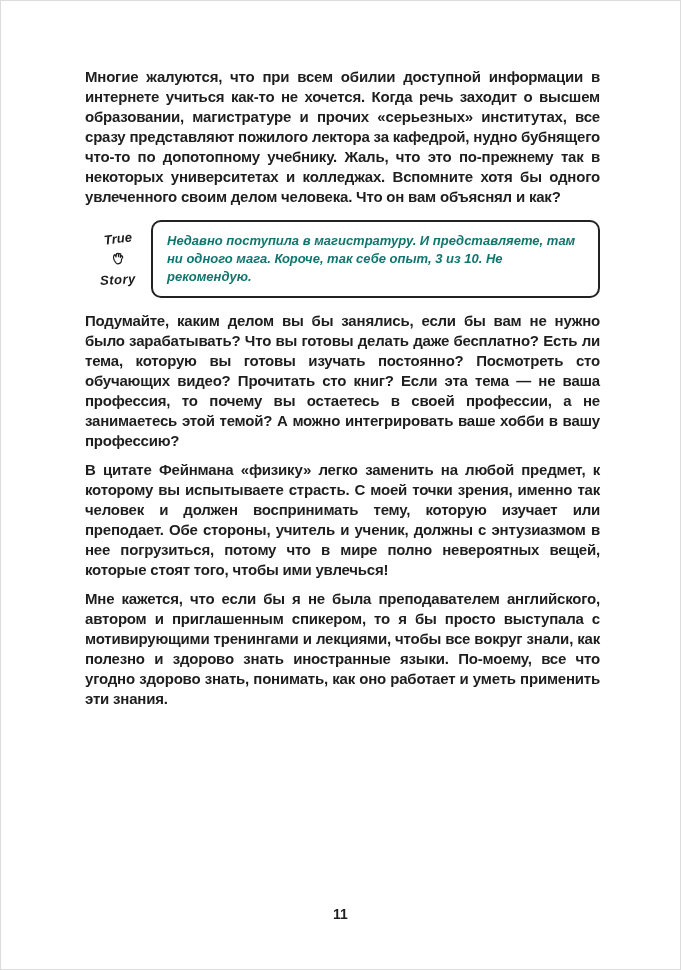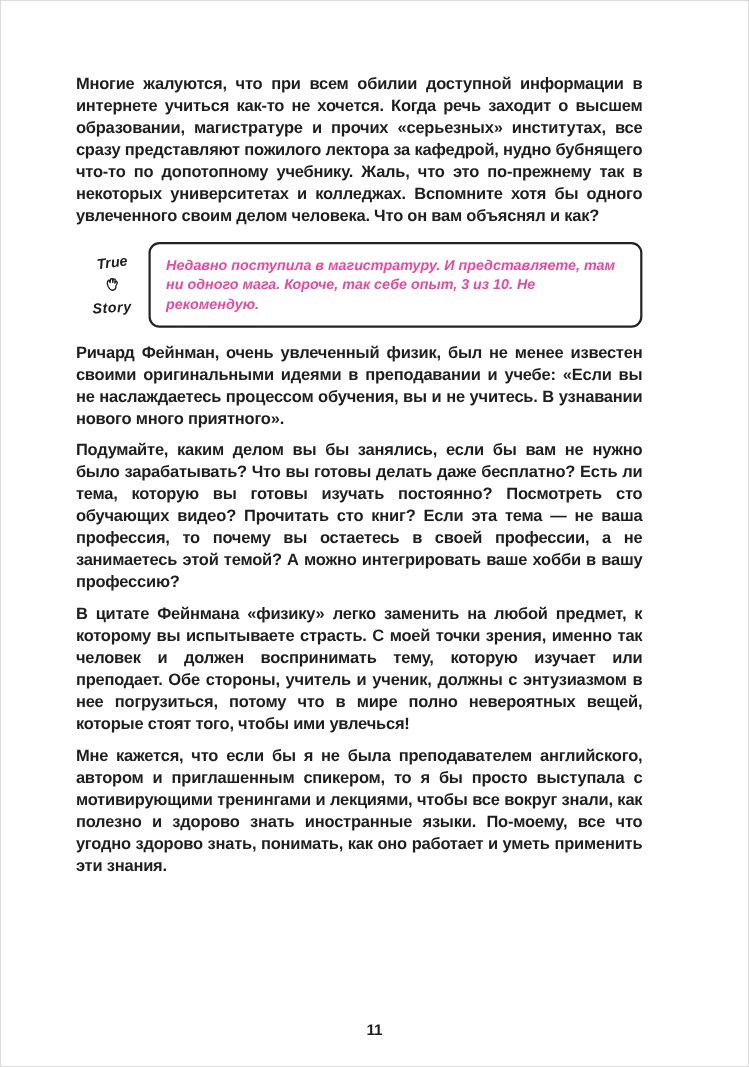--- a/index.html
+++ b/index.html
@@ -9,21 +9,21 @@
     margin:0 auto;
     background:#ffffff;
     border:1px solid #dcdcdc;
     box-sizing:border-box;
     font-family:"Liberation Sans", sans-serif;
     color:#1c1c1c;
     overflow:hidden;
   }
   .content {
     position:absolute;
-    left:68px; top:66px;
+    left:84px; top:66px;
     width:515px;
   }
   .para {
     margin:0 0 9px 0;
     font-size:15px;
     line-height:20px;
     font-weight:700;
     letter-spacing:-0.2px;
     text-align:justify;
     color:#1e1e1e;
@@ -50,27 +50,27 @@
   .hand { margin:2px 0; transform:rotate(-6deg); }
   .ts-box {
     flex:1;
     border:2px solid #222222;
     border-radius:10px;
     padding:10px 14px;
     font-size:13px;
     line-height:18px;
     font-weight:700;
     font-style:italic;
-    color:#ec4899;
+    color:#0f766e;
     box-sizing:border-box;
   }
   .pagenum {
     position:absolute;
     left:0; right:0;
-    top:927px;
+    top:905px;
     text-align:center;
     font-size:14px;
     font-weight:700;
     color:#1e1e1e;
   }
 </style>
 </head>
 <body>
 
 <div class="page">
@@ -86,21 +86,20 @@
             <path d="M7.5 14.5 C6.5 11.5 7 8.5 9 7.5 L10 10.5 L11 6.5 L13 6.5 L13 10.5 L14 6.8 L16 7.5 L15 11.5 L17 9.5 L18 11.5 L16 14.5 C16 17.5 14 19 11.5 19 C9.5 19 8.5 17 7.5 14.5 Z" fill="none" stroke="#1c1c1c" stroke-width="1.4" stroke-linejoin="round" stroke-linecap="round"></path>
           </svg>
         </span>
         <span class="ts-bottom">Story</span>
       </div>
       <div class="ts-box">
         <span>Недавно поступила в магистратуру. И представляете, там ни одного мага. Короче, так себе опыт, 3 из 10. Не рекомендую.</span>
       </div>
     </div>
 
-    <p class="para">Ричард Фейнман, очень увлеченный физик, был не менее известен своими оригинальными идеями в преподавании и учебе: «Если вы не наслаждаетесь процессом обучения, вы и не учитесь. В узнавании нового много приятного».</p>
     <p class="para">Подумайте, каким делом вы бы занялись, если бы вам не нужно было зарабатывать? Что вы готовы делать даже бесплатно? Есть ли тема, которую вы готовы изучать постоянно? Посмотреть сто обучающих видео? Прочитать сто книг? Если эта тема — не ваша профессия, то почему вы остаетесь в своей профессии, а не занимаетесь этой темой? А можно интегрировать ваше хобби в вашу профессию?</p>
     <p class="para">В цитате Фейнмана «физику» легко заменить на любой предмет, к которому вы испытываете страсть. С моей точки зрения, именно так человек и должен воспринимать тему, которую изучает или преподает. Обе стороны, учитель и ученик, должны с энтузиазмом в нее погрузиться, потому что в мире полно невероятных вещей, которые стоят того, чтобы ими увлечься!</p>
     <p class="para">Мне кажется, что если бы я не была преподавателем английского, автором и приглашенным спикером, то я бы просто выступала с мотивирующими тренингами и лекциями, чтобы все вокруг знали, как полезно и здорово знать иностранные языки. По-моему, все что угодно здорово знать, понимать, как оно работает и уметь применить эти знания.</p>
 
   </div>
 
   <div class="pagenum">11</div>
 </div>
 
 </body></html>

